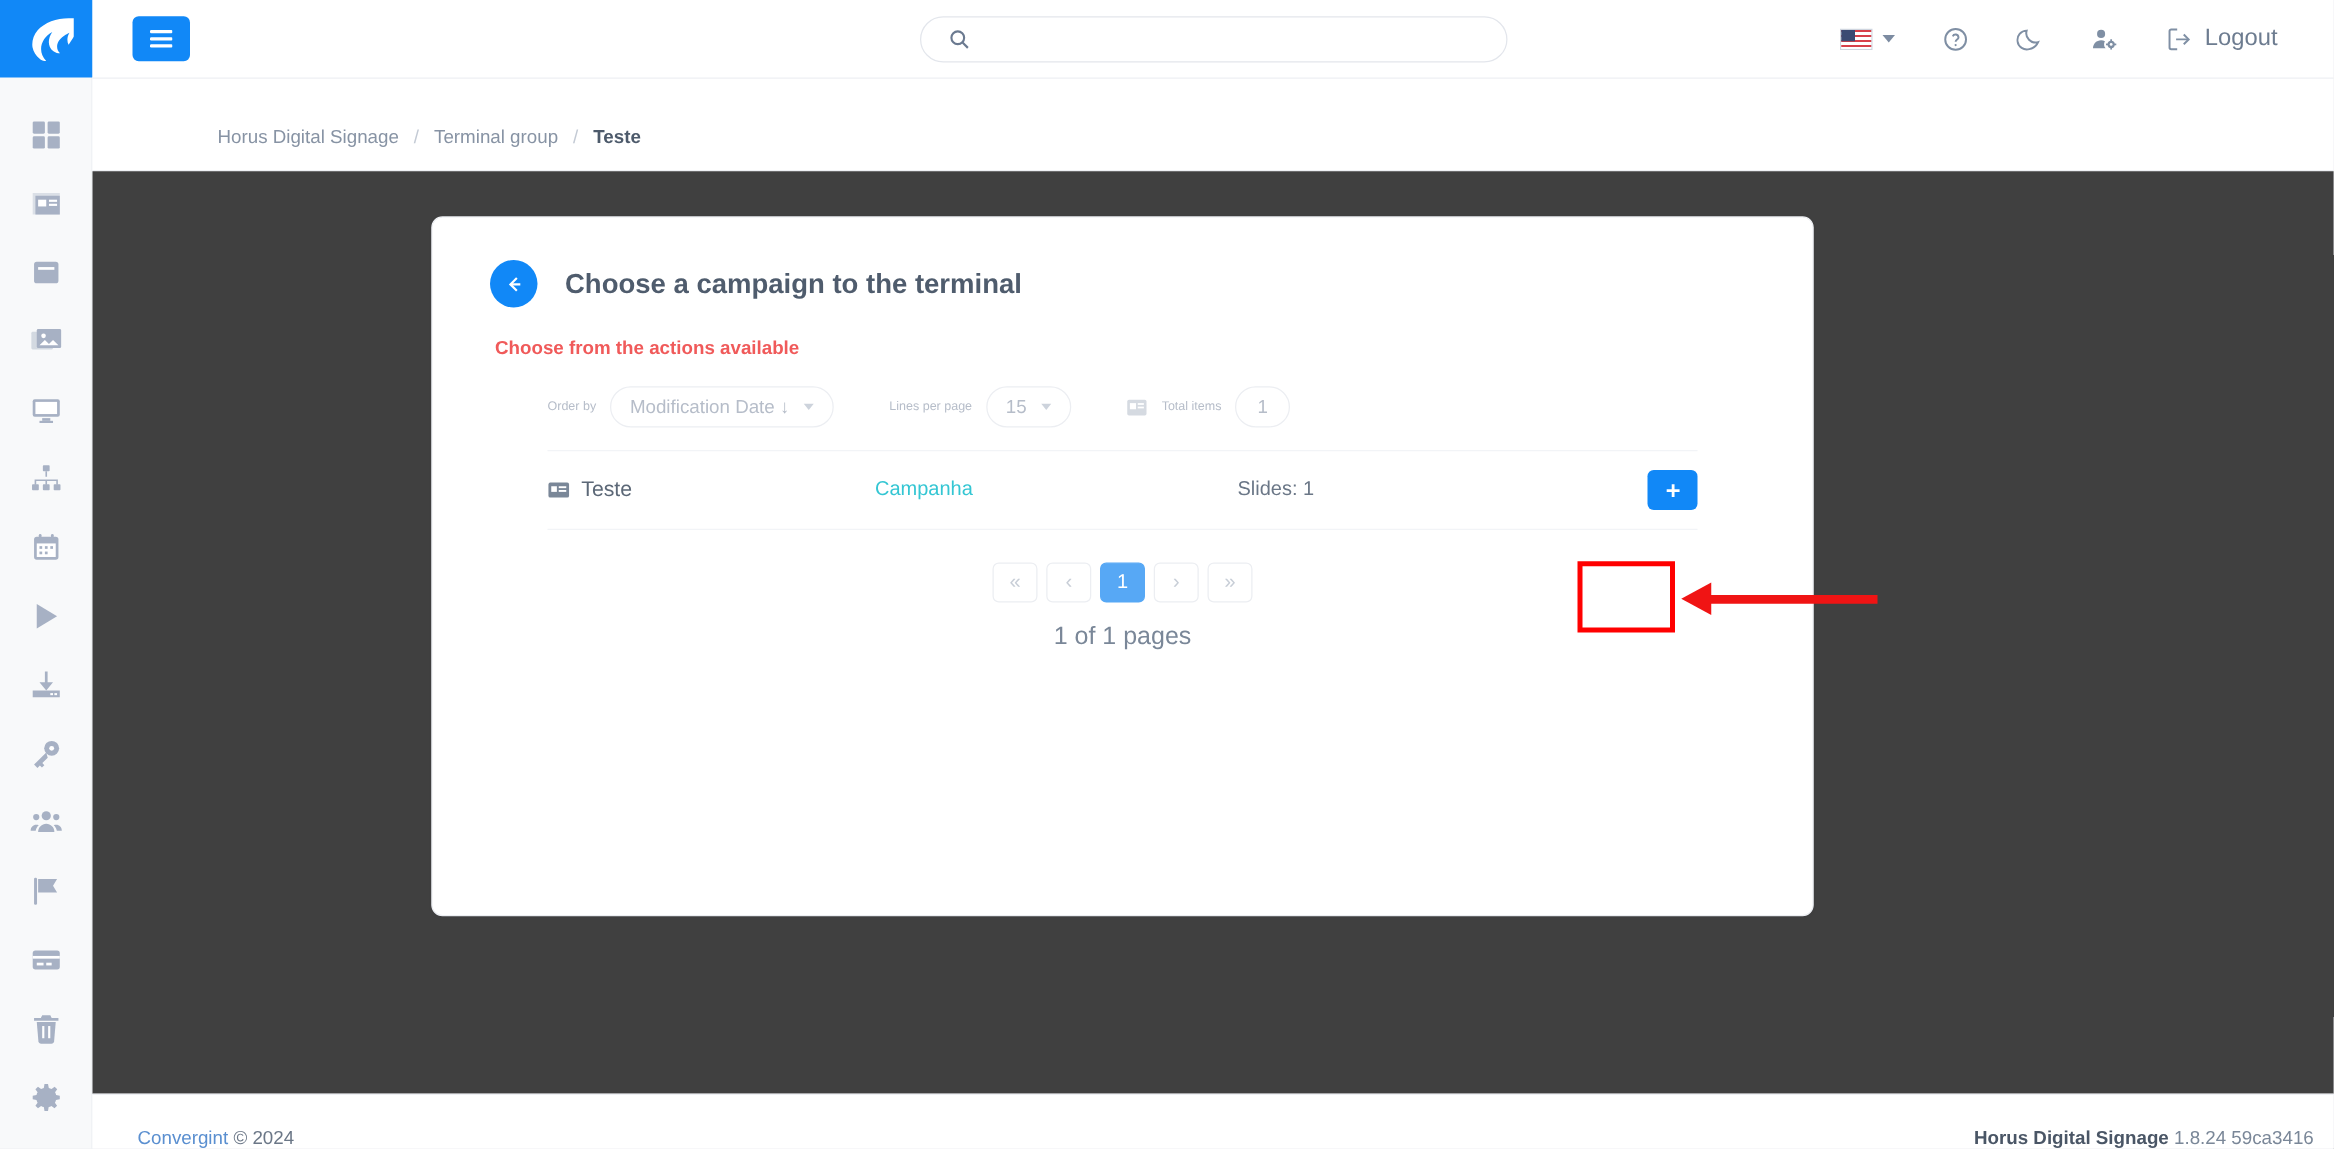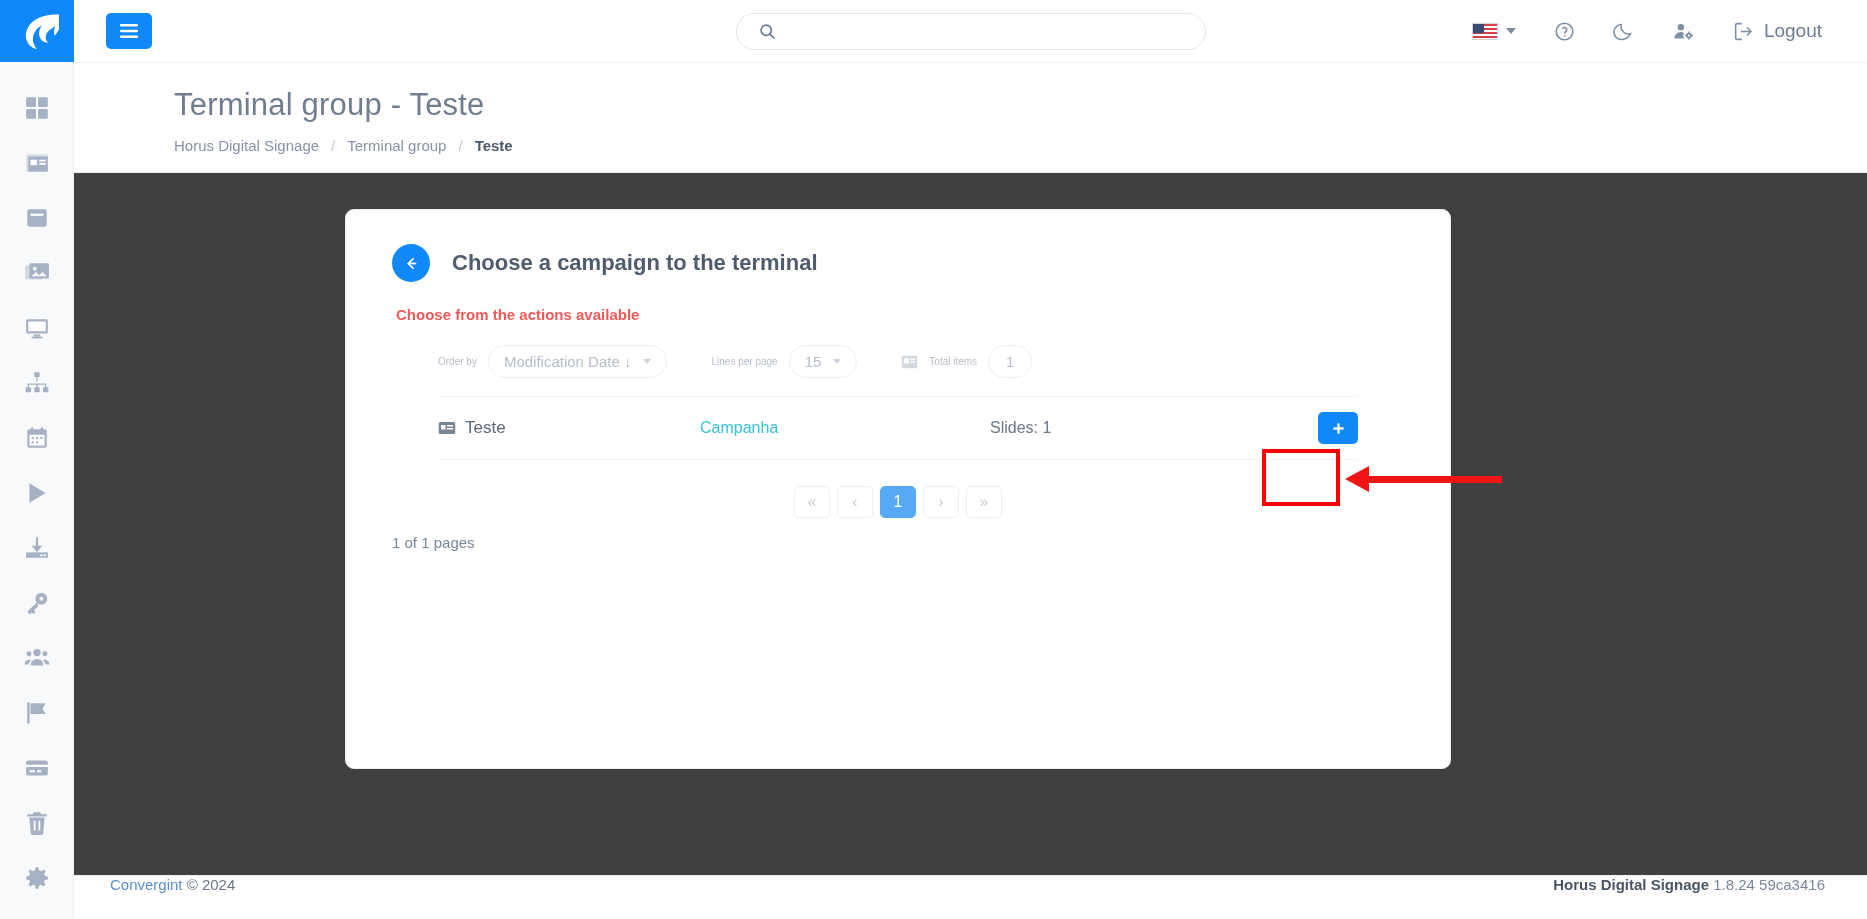--- a/index.html
+++ b/index.html
@@ -176,26 +176,26 @@
   }
 
   
   .pager { margin-top: 26px; display: flex; justify-content: center; gap: 7px; }
   .pg {
     width: 36px; height: 32px; border: 1px solid #eceef2; border-radius: 5px;
     display: flex; align-items: center; justify-content: center;
     font-size: 16px; color: #c8ced7; cursor: pointer; background: #fff;
   }
   .pg.active { background: #57a8f5; border-color: #57a8f5; color: #fff; }
-  .pg-info { margin-top: 16px; text-align: left; font-size: 15px; color: #7a8798; }
+  .pg-info { margin-top: 16px; text-align: center; font-size: 20px; color: #7a8798; }
 
   
   #footer {
     height: 44px; background: #fff; border-top: 1px solid #eef0f4;
-    display: flex; align-items: flex-start; padding: 0 42px 0 36px; flex: 0 0 44px;
+    display: flex; align-items: flex-end; padding: 0 16px 0 36px; flex: 0 0 44px;
   }
   .foot-left { font-size: 15px; color: #6b7787; }
   .foot-left a { color: #5a8fd0; text-decoration: none; }
   .foot-right { margin-left: auto; font-size: 15px; color: #7a8798; }
   .foot-right b { color: #4a5666; }
 </style>
 </head>
 <body>
 
 <div id="app">
@@ -384,21 +384,20 @@
             <path d="M10 3H4.5A1.5 1.5 0 003 4.5v15A1.5 1.5 0 004.5 21H10"></path>
             <path d="M16 7.5l4.5 4.5L16 16.5"></path>
               <path d="M9 12h11"></path>
           </svg>
           <span class="logout-txt">Logout</span>
         </div>
       </div>
     </header>
 
     <div id="pagehead">
-      <div class="page-title">Terminal group - Teste</div>
       <div class="crumbs">
         <span class="c">Horus Digital Signage</span>
         <span class="sep">/</span>
         <span class="c">Terminal group</span>
         <span class="sep">/</span>
         <span class="cur">Teste</span>
       </div>
     </div>
 
     <main id="main">

